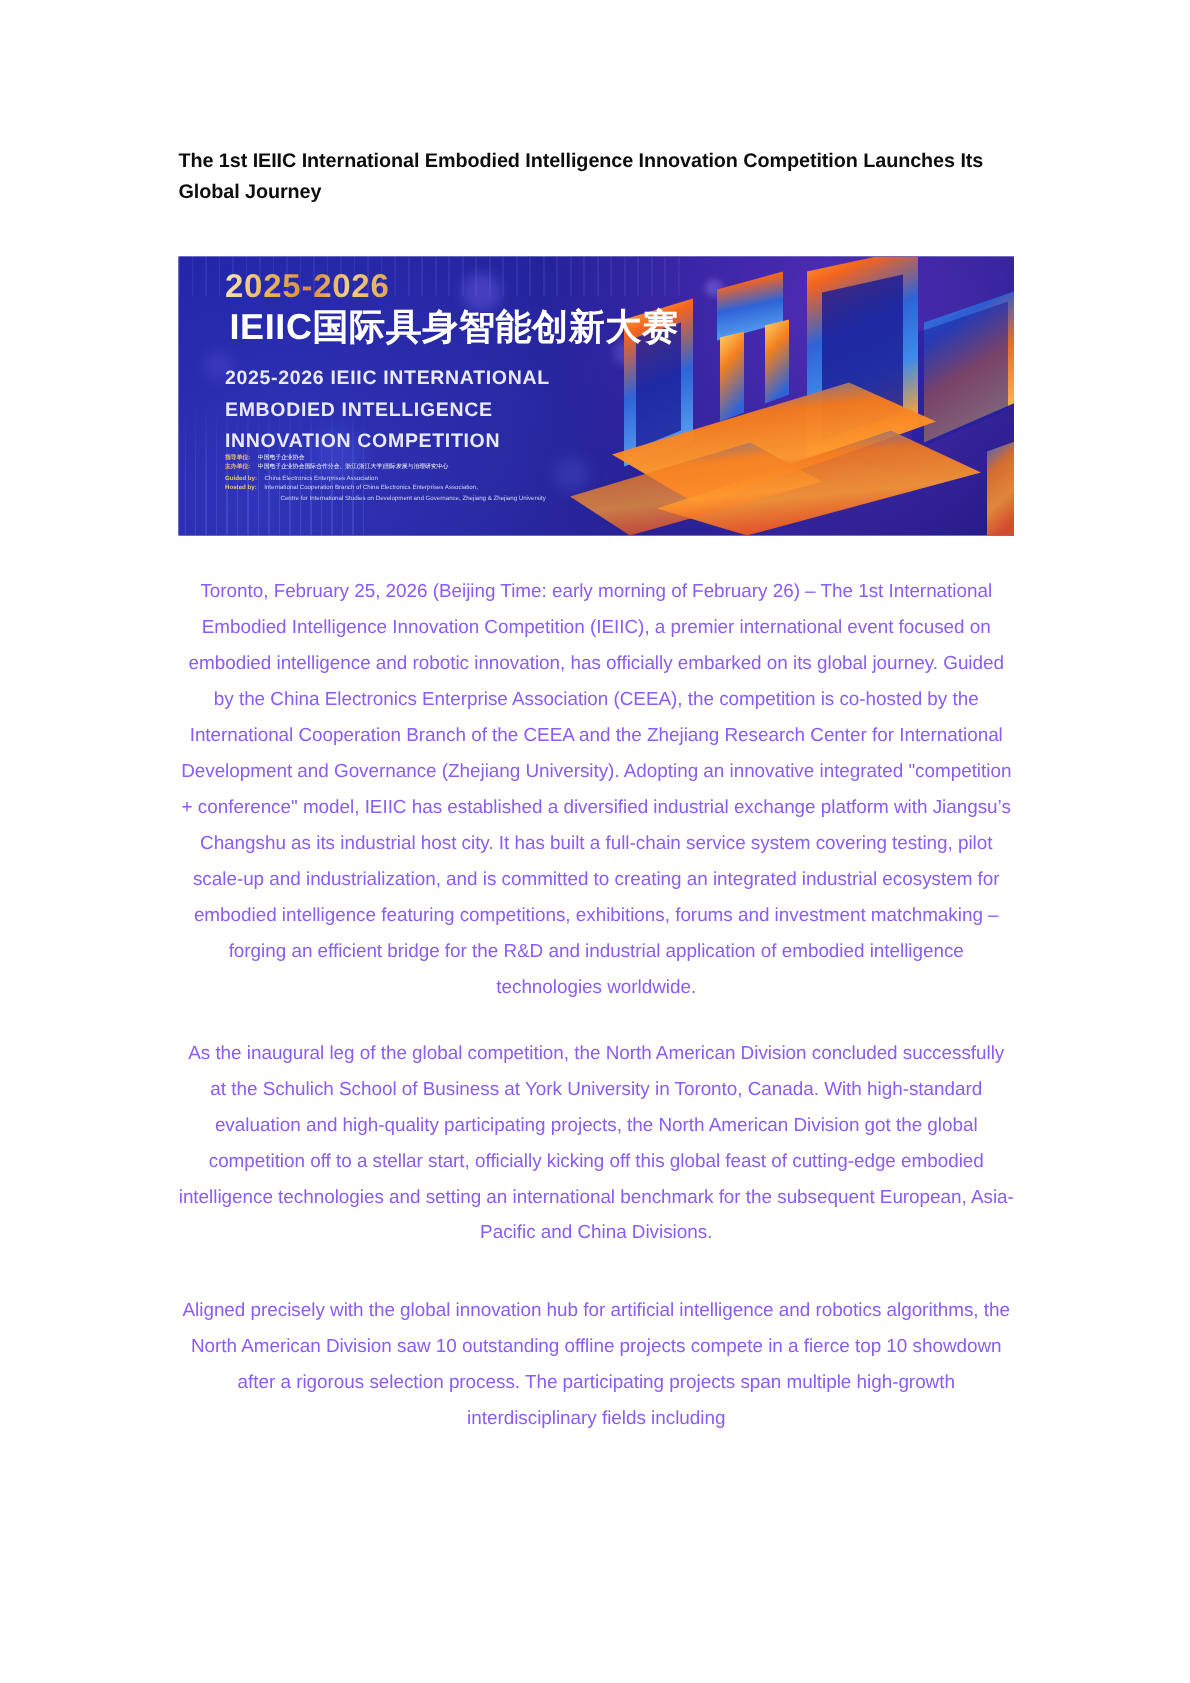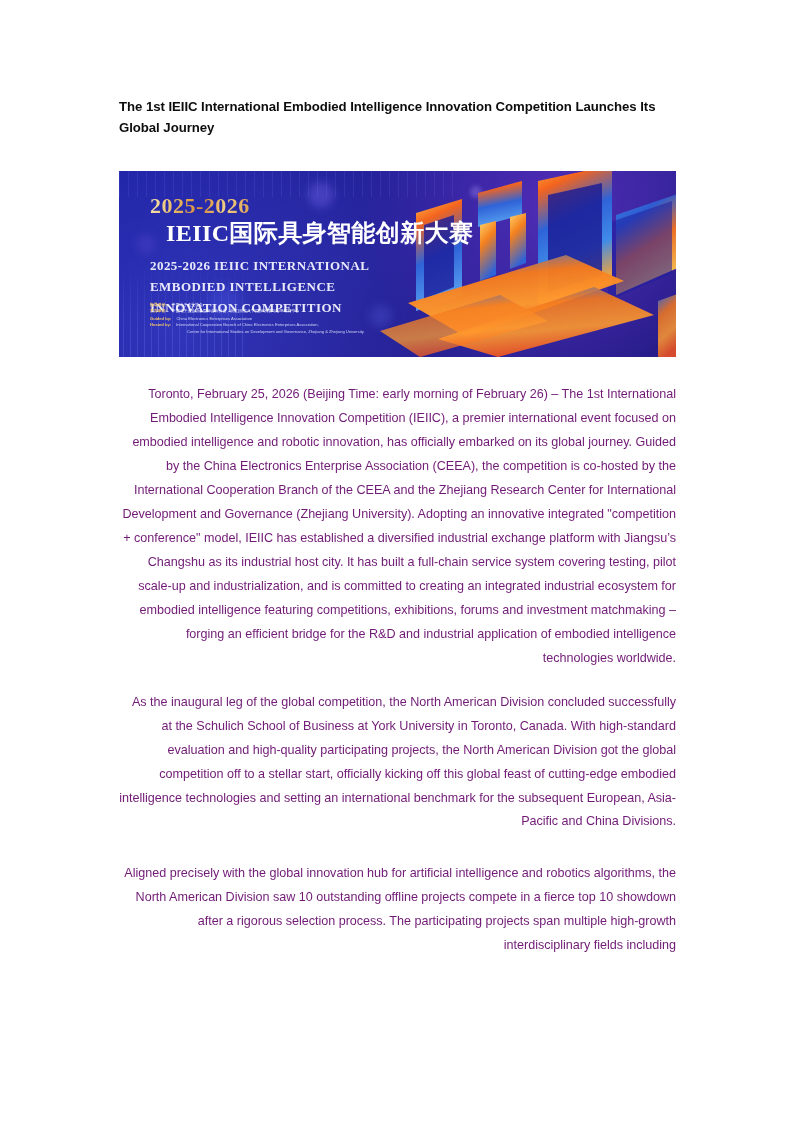--- a/index.html
+++ b/index.html
@@ -81,44 +81,43 @@
     background: repeating-linear-gradient(90deg,
       rgba(130,140,255,0.13) 0px, rgba(130,140,255,0.13) 1px,
       rgba(130,140,255,0) 1px, rgba(130,140,255,0) 9px);
   }
 
   .banner-art { position:absolute; right:-4px; top:0; width:300px; height:186px; }
 
   .banner-text {
     position: absolute;
     left: 31px;
-    top: 24px;
+    top: 9px;
     width: 300px;
-    font-family: Liberation Serif, serif;
   }
   .year-line {
     font-size: 22px;
     font-weight: bold;
     letter-spacing: 0.5px;
     line-height: 1;
     background: linear-gradient(100deg, #f7e7b8 0%, #e7b45c 28%, #d98a3a 52%, #f0cf86 74%, #e0a24e 100%);
     -webkit-background-clip: text;
             background-clip: text;
     color: transparent;
     -webkit-text-fill-color: transparent;
     margin: 0;
     display: inline-block;
   }
   .cn-title {
     font-size: 24px;
     font-weight: bold;
     color: #ffffff;
     letter-spacing: 0.4px;
     line-height: 1.12;
-    margin: 3px 0 0 16px;
+    margin: 3px 0 0 3px;
     white-space: nowrap;
   }
   .en-title {
     font-size: 13px;
     font-weight: bold;
     color: #e9e9fb;
     letter-spacing: 0.45px;
     line-height: 1.62;
     margin: 8px 0 0 0;
     max-width: 250px;
@@ -137,23 +136,23 @@
   .credit-en-label { font-size: 4.1px; font-weight: bold; color: #f2c46a; }
   .credit-en-val   { font-size: 4.1px; color: #cfd4f5; }
   .credits .spacer-row { padding-left: 37px; }
   .credit-group-en { margin-top: 2.5px; }
 
   
   .body-copy { margin-top: 26px; }
   .para {
     font-size: 12.6px;
     line-height: 1.905;
-    color: #701a75;
+    color: #8b5cf6;
     margin: 0 0 20px 0;
-    text-align: right;
+    text-align: center;
     letter-spacing: -0.02px;
   }
   .para:last-child { margin-bottom: 0; margin-top: 28px; }
 </style>
 </head>
 <body>
 
 <div class="page">
   <div class="content">
 

